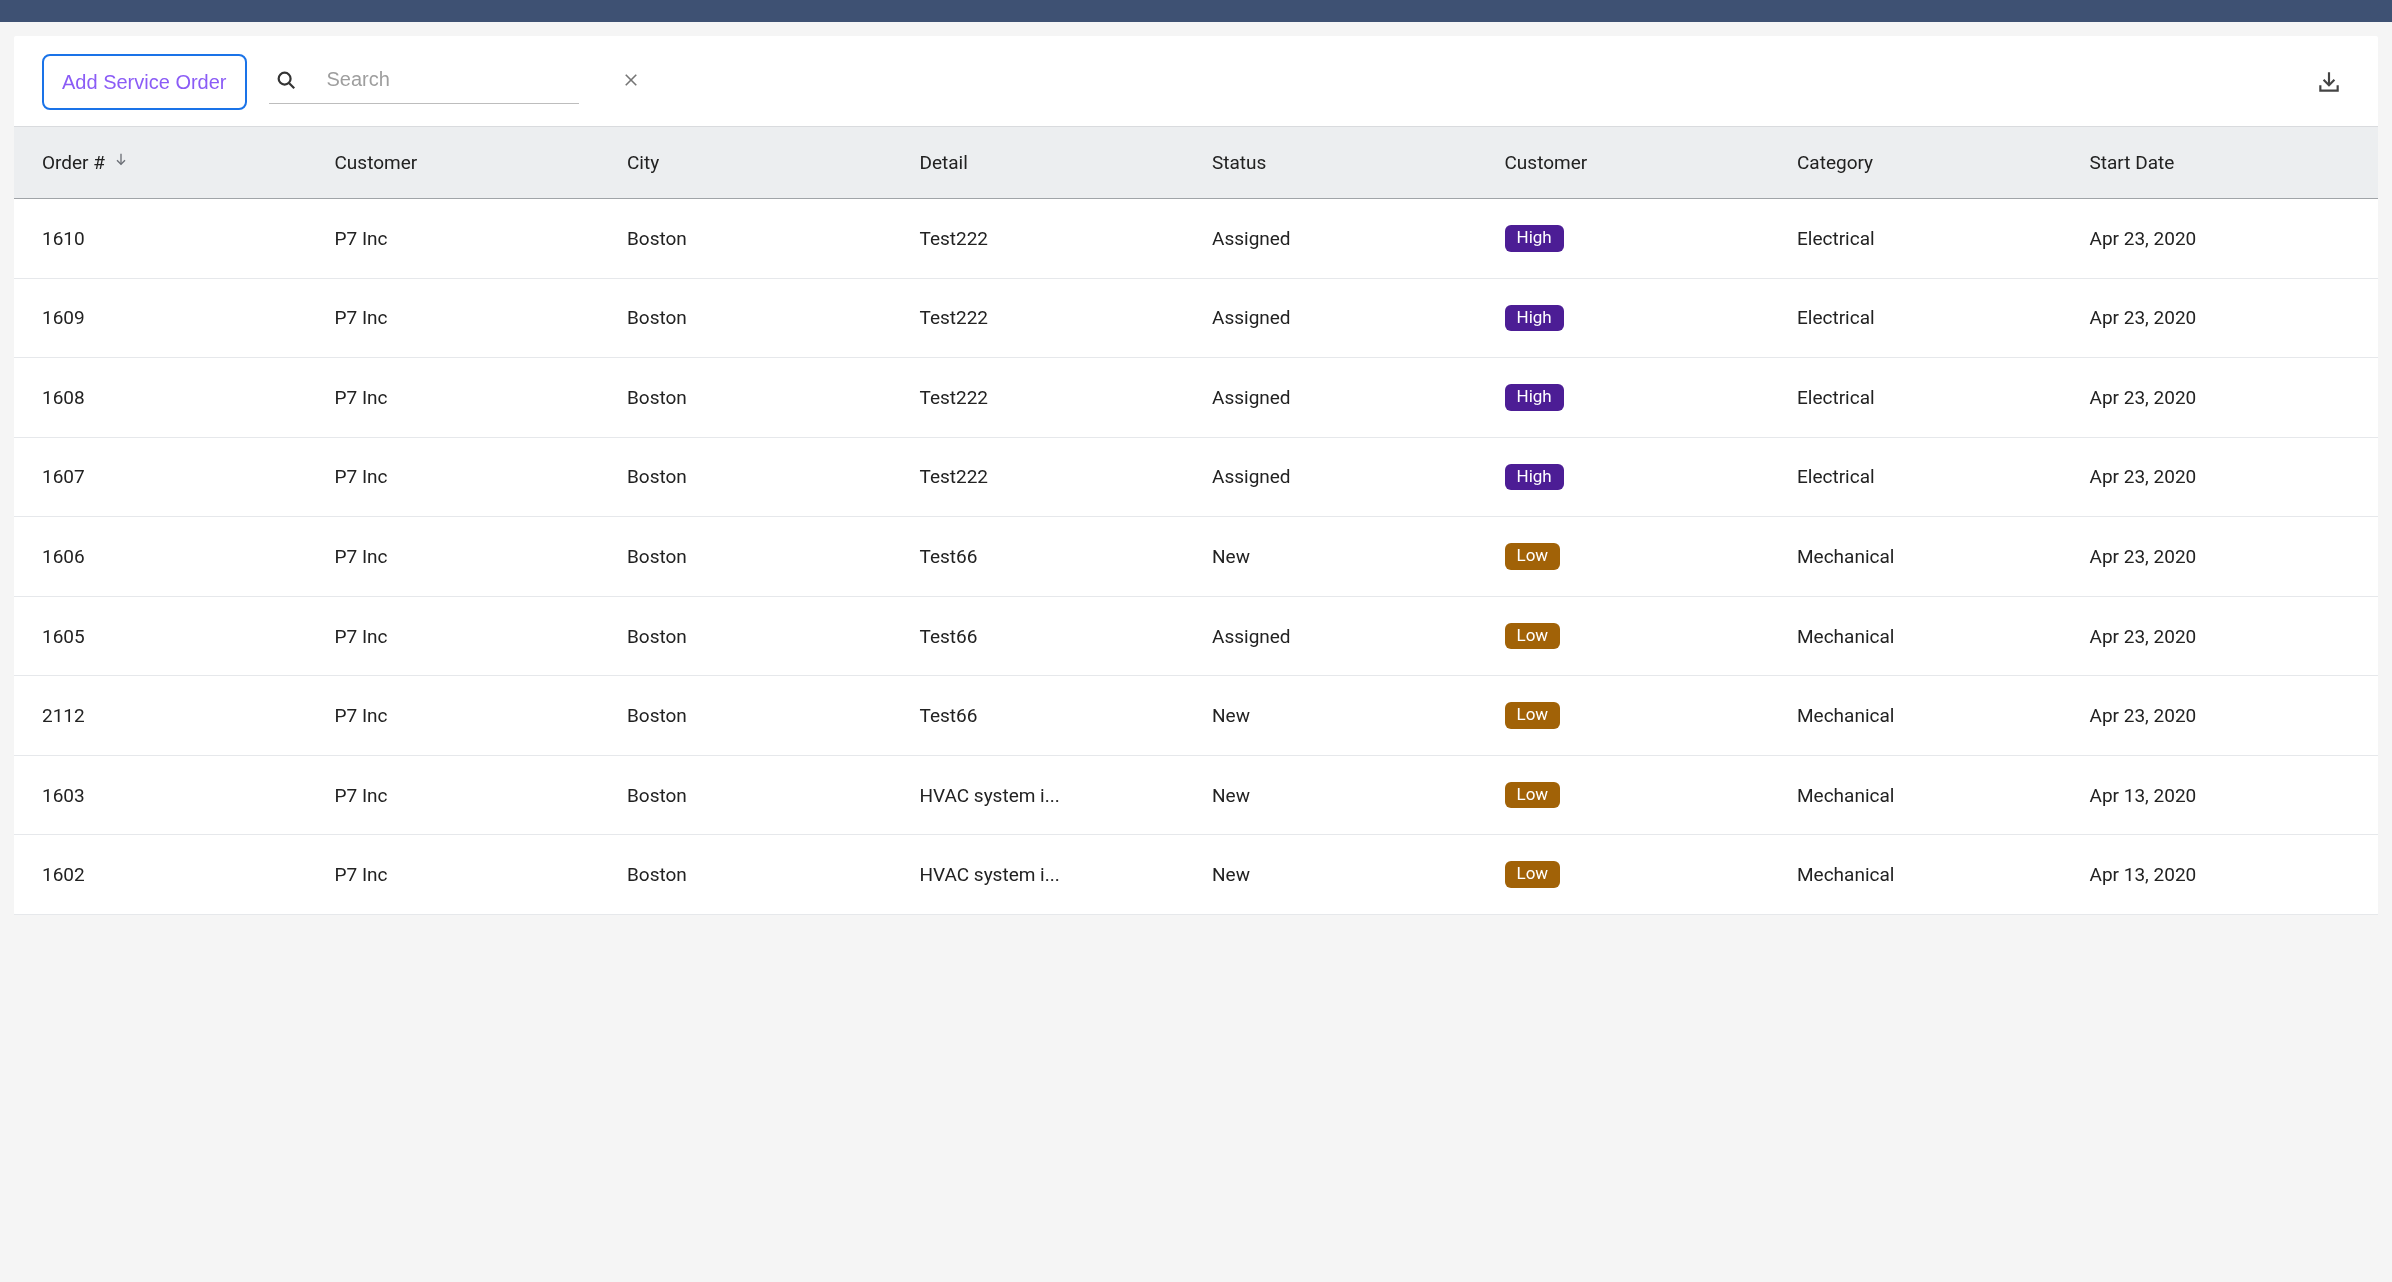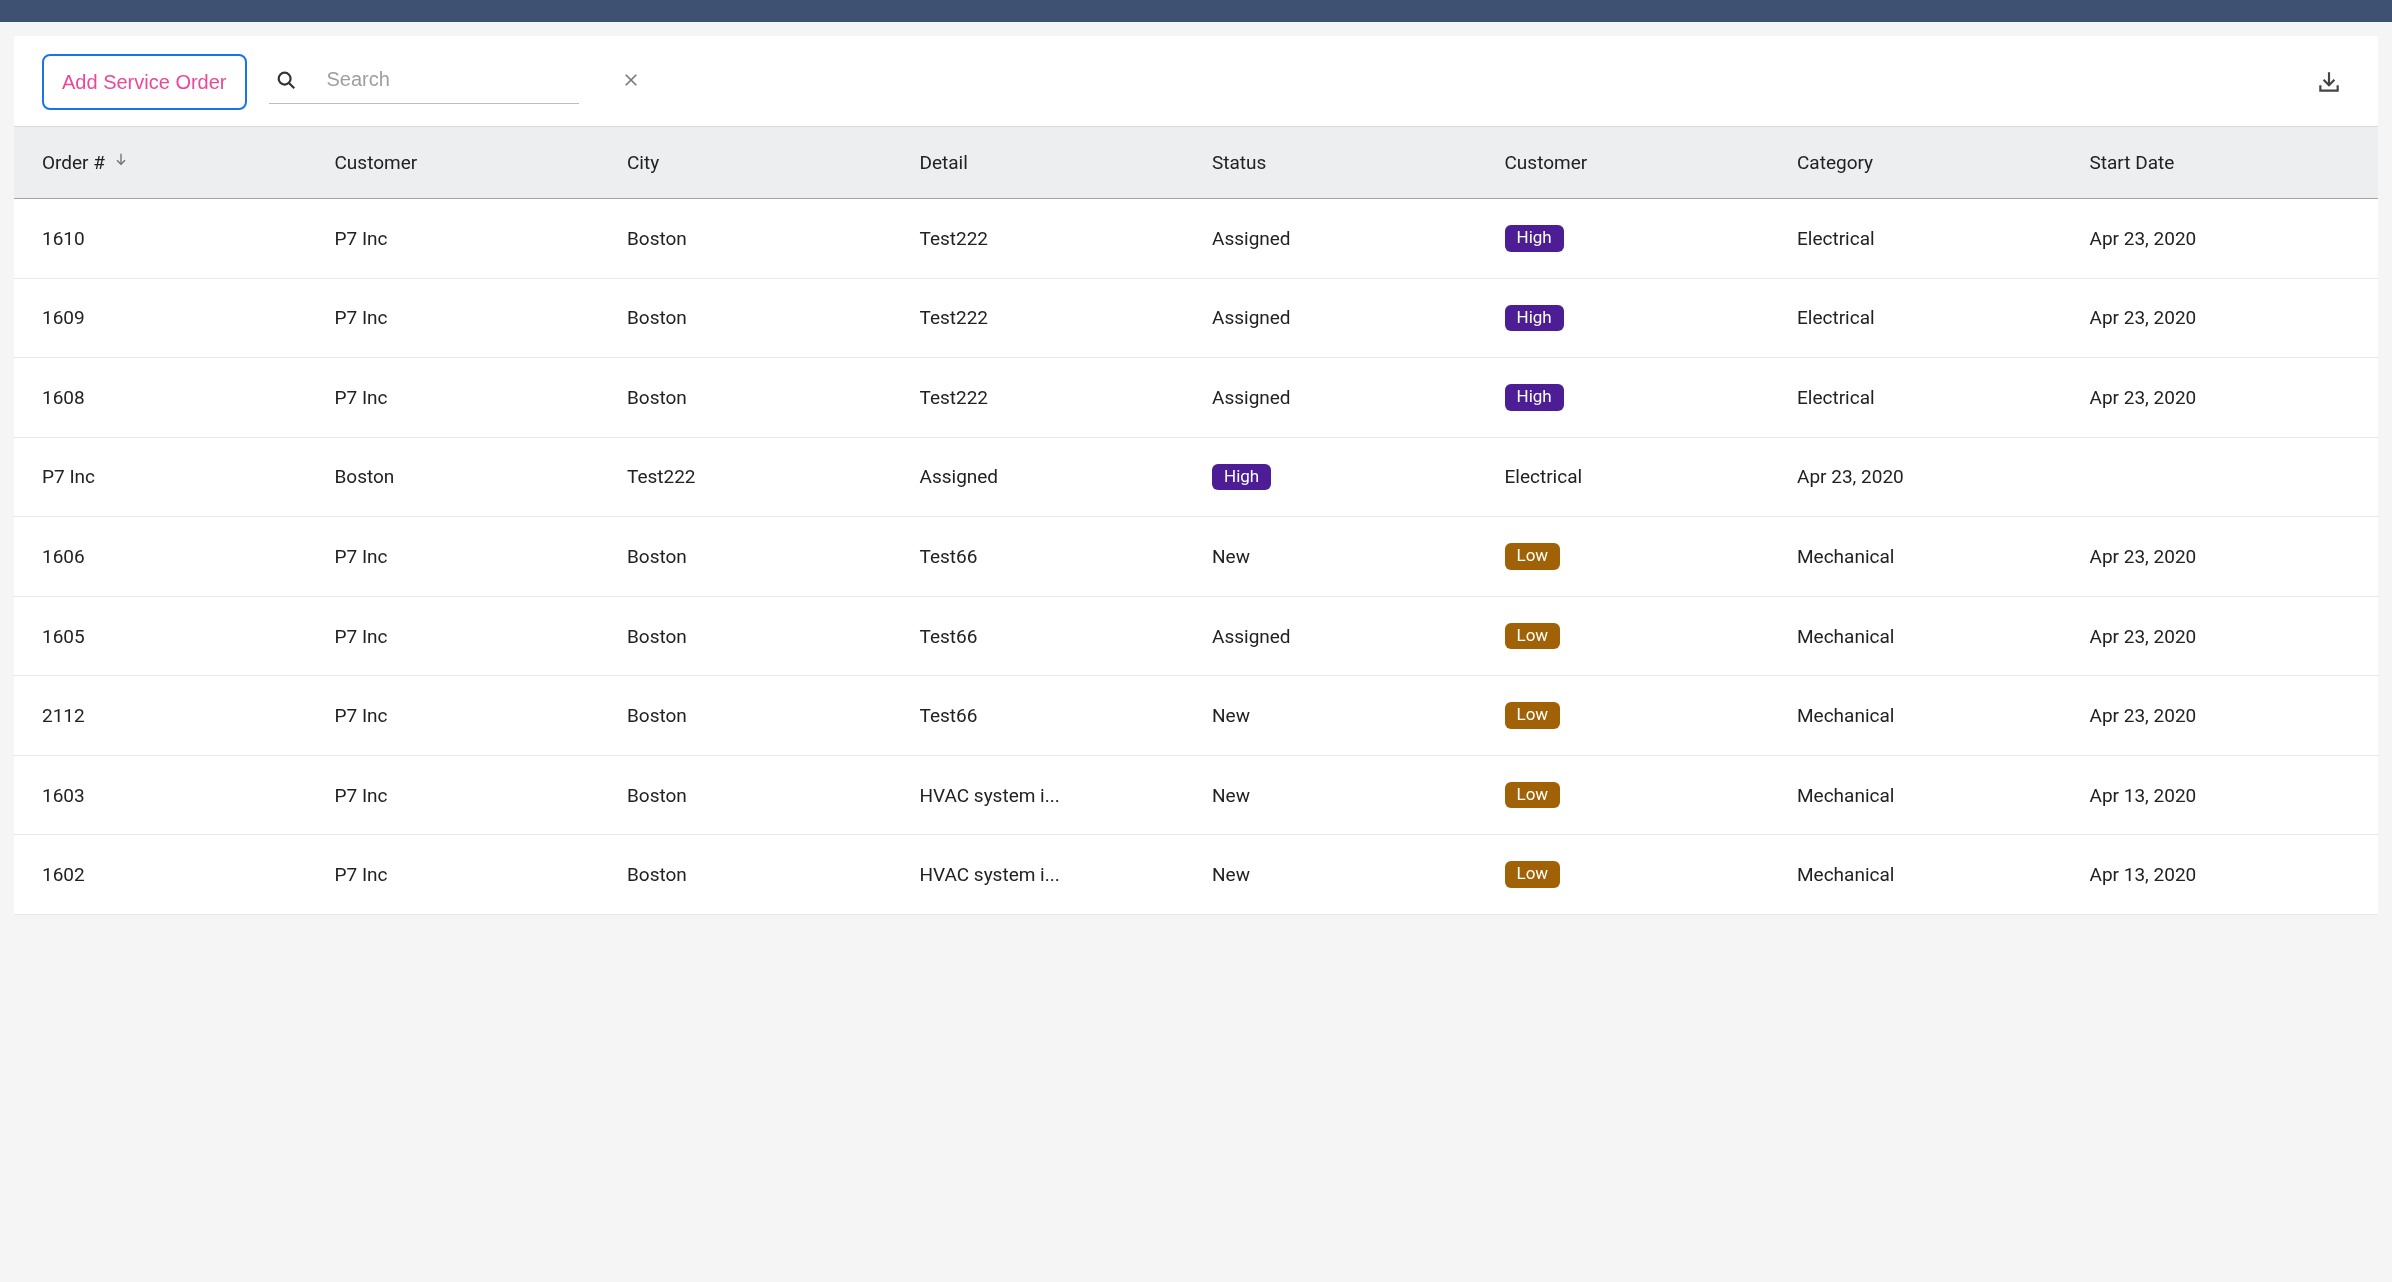--- a/index.html
+++ b/index.html
@@ -21,21 +21,21 @@
     border-radius: 2px;
   }
   .toolbar {
     display: flex;
     align-items: center;
     padding: 18px 28px 16px 28px;
     gap: 22px;
   }
   .add-btn {
     border: 2px solid #1a73e8;
-    color: #ec4899;
+    color: #8b5cf6;
     background: #fff;
     border-radius: 8px;
     padding: 16px 18px;
     font-size: 20px;
     cursor: pointer;
     font-weight: 400;
     line-height: 1;
   }
   .search-wrap {
     display: flex;
@@ -216,20 +216,21 @@
           <div class="td">Boston</div>
           <div class="td">Test222</div>
           <div class="td">Assigned</div>
           <div class="td">
             <span class="badge badge-high">High</span>
           </div>
           <div class="td">Electrical</div>
           <div class="td">Apr 23, 2020</div>
         </div>
         <div class="row">
+          <div class="td">1607</div>
           <div class="td">P7 Inc</div>
           <div class="td">Boston</div>
           <div class="td">Test222</div>
           <div class="td">Assigned</div>
           <div class="td">
             <span class="badge badge-high">High</span>
           </div>
           <div class="td">Electrical</div>
           <div class="td">Apr 23, 2020</div>
         </div>

